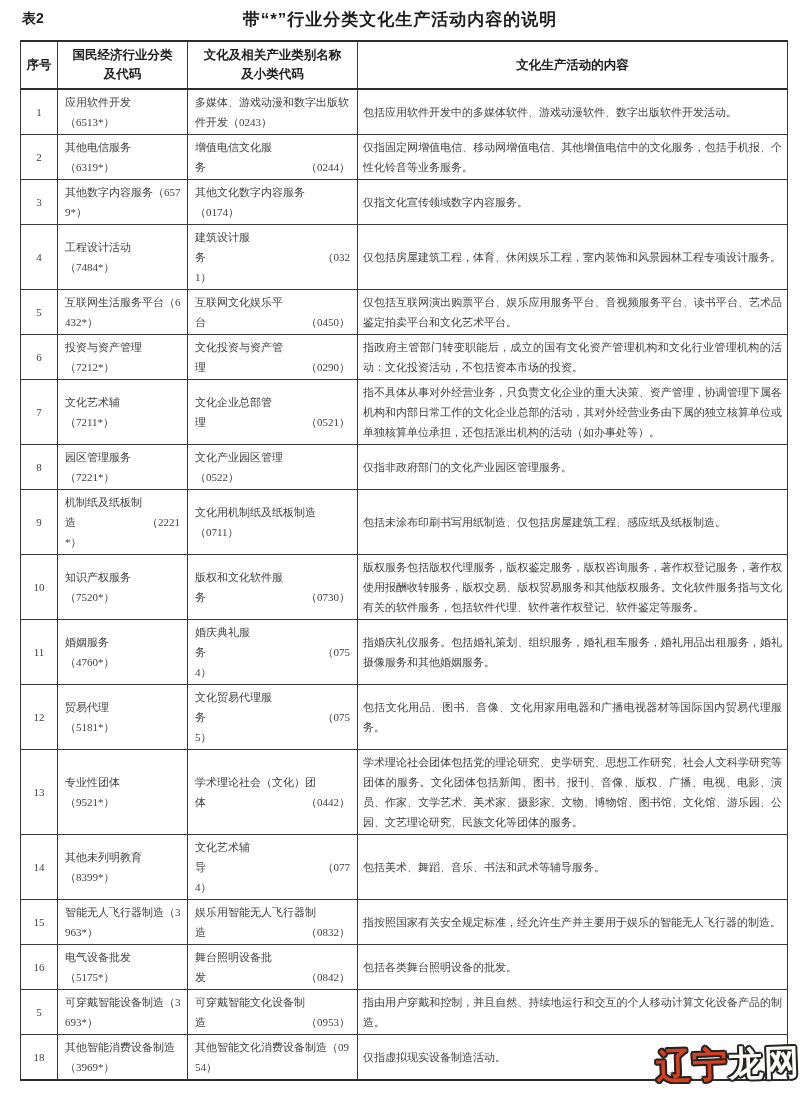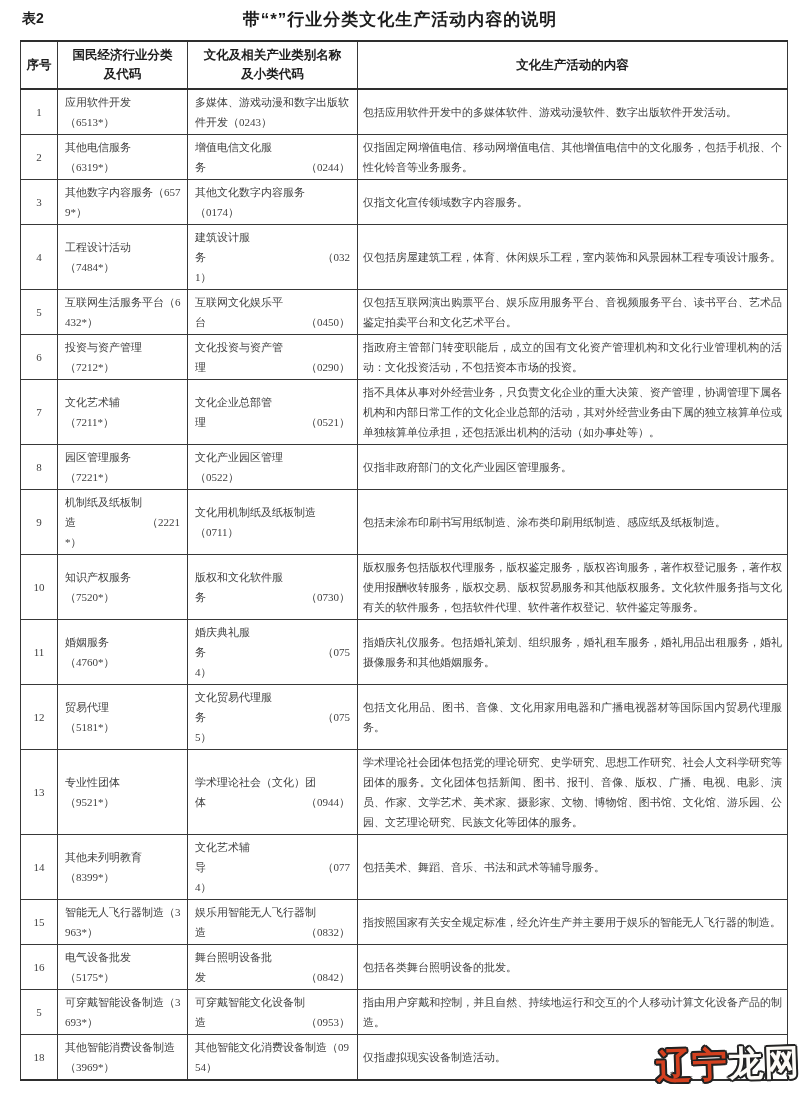--- a/index.html
+++ b/index.html
@@ -201,21 +201,21 @@
             <div class="cell-line spread">
               <span>造</span>
               <span>（2221</span>
             </div>
             <div class="cell-line">*）</div>
           </td>
           <td class="col-category">
             <div class="cell-line">文化用机制纸及纸板制造</div>
             <div class="cell-line">（0711）</div>
           </td>
-          <td class="col-content">包括未涂布印刷书写用纸制造、涂布类印刷用纸制造、感应纸及纸板制造。</td>
+          <td class="col-content">包括未涂布印刷书写用纸制造、仅包括房屋建筑工程、感应纸及纸板制造。</td>
         </tr>
         <tr>
           <td class="col-no">10</td>
           <td class="col-industry">
             <div class="cell-line">知识产权服务</div>
             <div class="cell-line">（7520*）</div>
           </td>
           <td class="col-category">
             <div class="cell-line">版权和文化软件服</div>
             <div class="cell-line spread">
@@ -260,21 +260,21 @@
         <tr>
           <td class="col-no">13</td>
           <td class="col-industry">
             <div class="cell-line">专业性团体</div>
             <div class="cell-line">（9521*）</div>
           </td>
           <td class="col-category">
             <div class="cell-line">学术理论社会（文化）团</div>
             <div class="cell-line spread">
               <span>体</span>
-              <span>（0944）</span>
+              <span>（0442）</span>
             </div>
           </td>
           <td class="col-content">学术理论社会团体包括党的理论研究、史学研究、思想工作研究、社会人文科学研究等团体的服务。文化团体包括新闻、图书、报刊、音像、版权、广播、电视、电影、演员、作家、文学艺术、美术家、摄影家、文物、博物馆、图书馆、文化馆、游乐园、公园、文艺理论研究、民族文化等团体的服务。</td>
         </tr>
         <tr>
           <td class="col-no">14</td>
           <td class="col-industry">
             <div class="cell-line">其他未列明教育</div>
             <div class="cell-line">（8399*）</div>
           </td>

